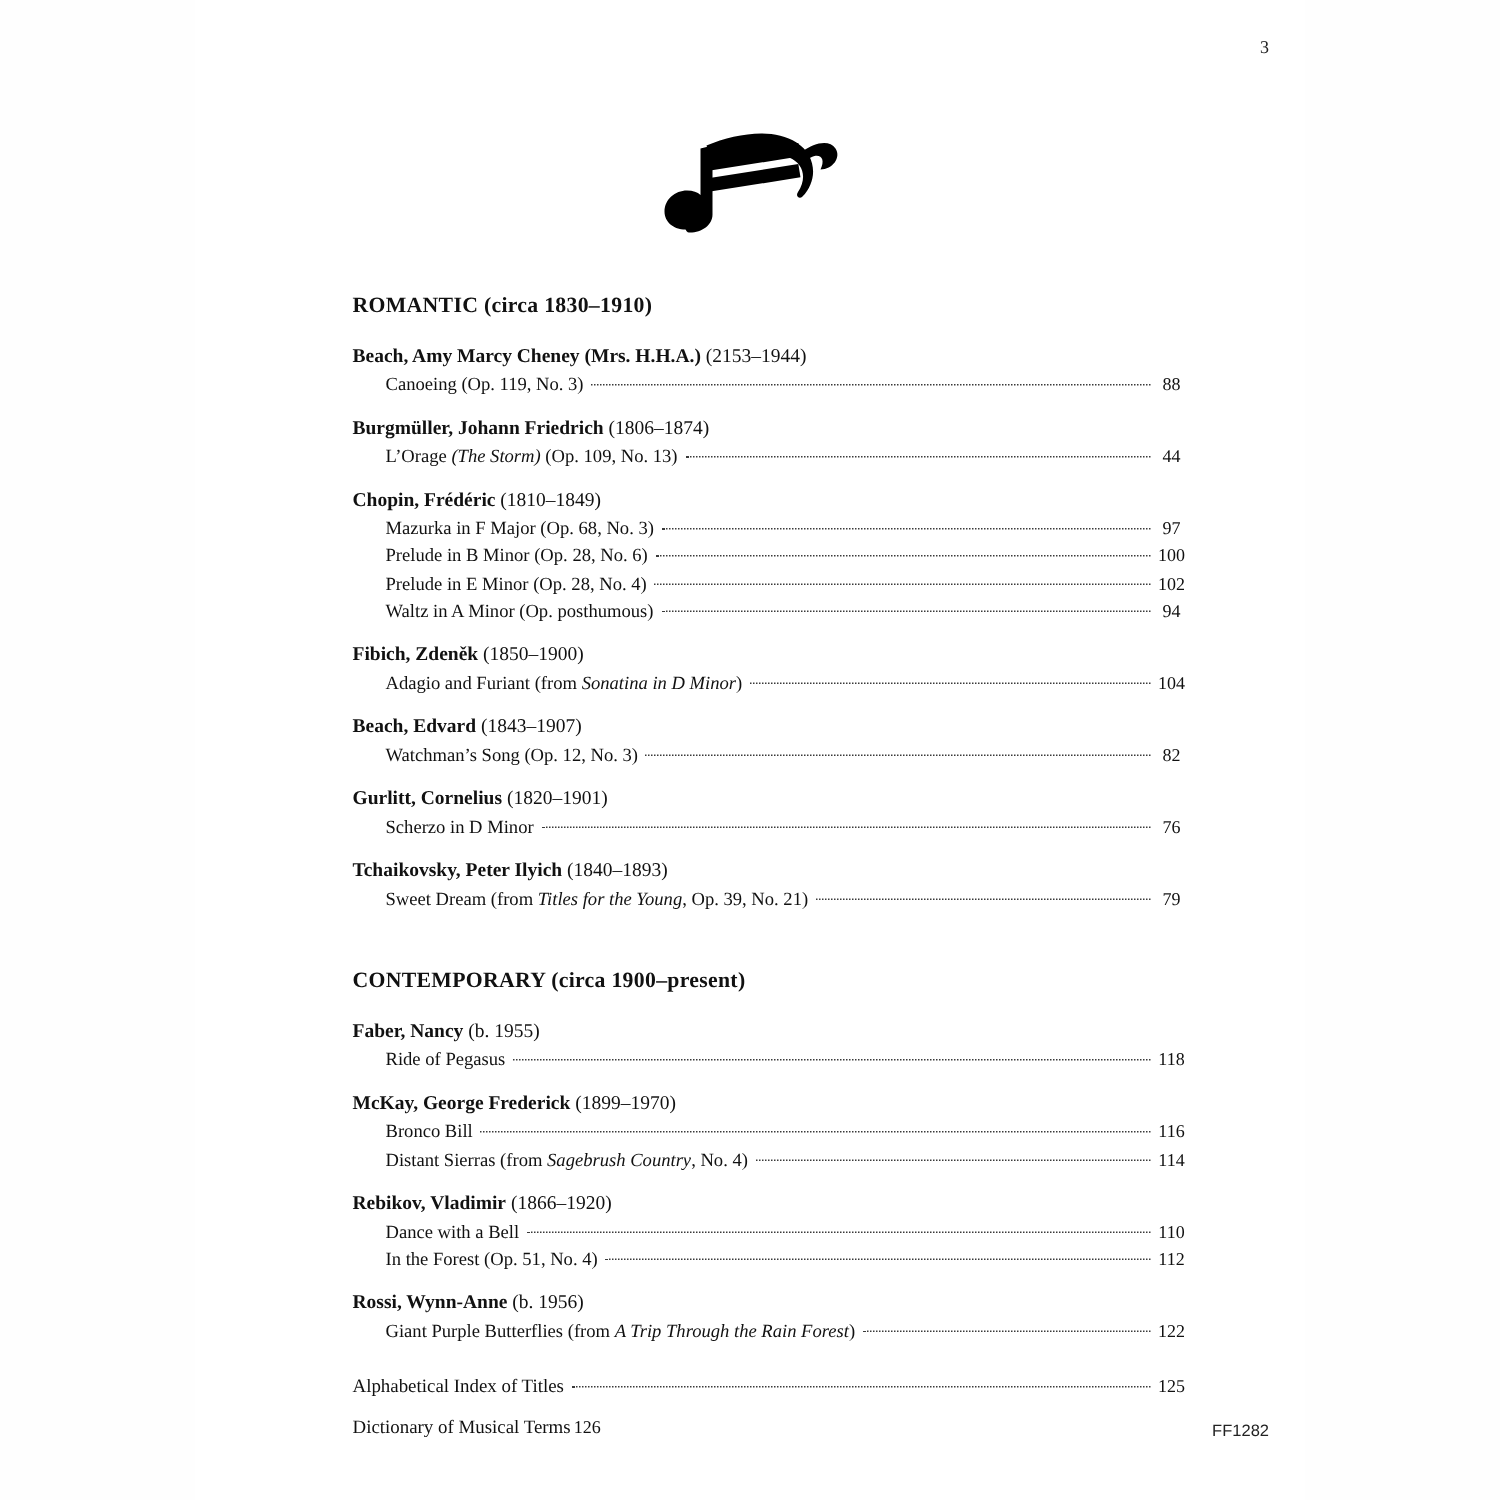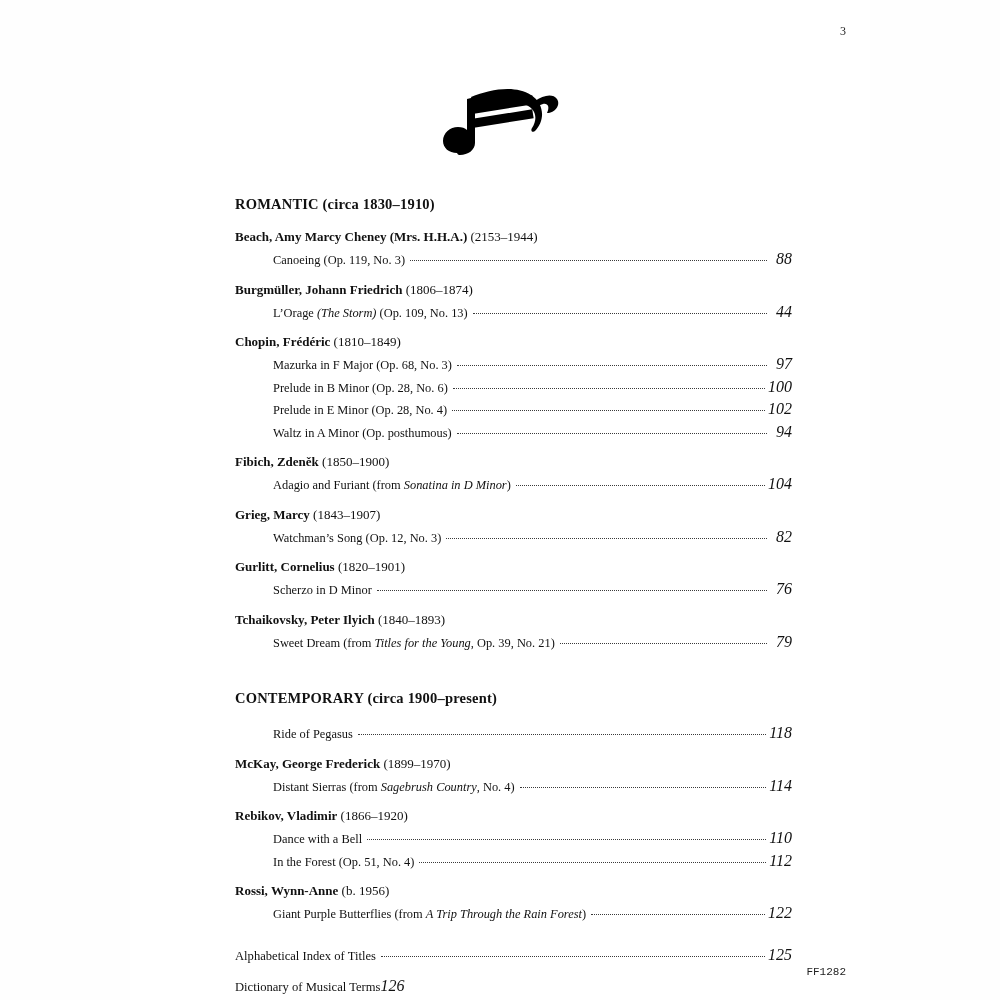--- a/index.html
+++ b/index.html
@@ -80,64 +80,63 @@
   .composer-name {
     font-weight: bold;
   }
   .composer-dates {
     font-weight: normal;
   }
   .work-row {
     display: flex;
     align-items: baseline;
     font-size: 12.4px;
-    margin-left: 38px;
+    margin-left: 22px;
     margin-top: 3px;
     line-height: 1.22;
   }
   .work-title {
     white-space: nowrap;
   }
   .work-title .ital {
     font-style: italic;
   }
   .dots {
     flex: 1 1 auto;
     margin: 0 3px 0 5px;
     border-bottom: 1px dotted #3a3a3a;
     position: relative;
     top: -3px;
     min-width: 12px;
   }
   .page-num {
     white-space: nowrap;
-    font-size: 16px;
-    text-align: right;
+    font-size: 12px;
+    text-align: center;
     min-width: 22px;
-    font-style: italic;
   }
   .section-gap {
     height: 26px;
   }
   .tail-list {
     margin-top: 22px;
   }
   .tail-row {
     display: flex;
     align-items: baseline;
     font-size: 12.6px;
     margin-top: 12px;
     line-height: 1.2;
   }
   .footer-code {
     position: absolute;
     right: 24px;
-    bottom: 22px;
+    bottom: 40px;
     font-size: 11px;
-    font-family: Liberation Mono, monospace;
+    font-family: Liberation Sans, sans-serif;
     color: #222;
   }
 </style>
 </head>
 <body>
 
 <div class="page-edge-left"></div>
 <div class="page-edge-right"></div>
 
 <div class="page">
@@ -219,21 +218,21 @@
         </div>
         <div class="work-row">
           <span class="work-title"><span>Adagio and Furiant (from </span><span class="ital">Sonatina in D Minor</span><span>)</span></span>
           <span class="dots"></span>
           <span class="page-num">104</span>
         </div>
       </div>
 
       <div class="composer-block">
         <div class="composer-line">
-          <span class="composer-name">Grieg, Marcy</span>
+          <span class="composer-name">Beach, Edvard</span>
           <span class="composer-dates">(1843–1907)</span>
         </div>
         <div class="work-row">
           <span class="work-title">Watchman’s Song (Op. 12, No. 3)</span>
           <span class="dots"></span>
           <span class="page-num">82</span>
         </div>
       </div>
 
       <div class="composer-block">
@@ -260,31 +259,40 @@
         </div>
       </div>
     </div>
 
     <div class="section-gap"></div>
 
     <div class="toc-section">
       <div class="section-title">CONTEMPORARY (circa 1900–present)</div>
 
       <div class="composer-block">
+        <div class="composer-line">
+          <span class="composer-name">Faber, Nancy</span>
+          <span class="composer-dates">(b. 1955)</span>
+        </div>
         <div class="work-row">
           <span class="work-title">Ride of Pegasus</span>
           <span class="dots"></span>
           <span class="page-num">118</span>
         </div>
       </div>
 
       <div class="composer-block">
         <div class="composer-line">
           <span class="composer-name">McKay, George Frederick</span>
           <span class="composer-dates">(1899–1970)</span>
+        </div>
+        <div class="work-row">
+          <span class="work-title">Bronco Bill</span>
+          <span class="dots"></span>
+          <span class="page-num">116</span>
         </div>
         <div class="work-row">
           <span class="work-title"><span>Distant Sierras (from </span><span class="ital">Sagebrush Country</span><span>, No. 4)</span></span>
           <span class="dots"></span>
           <span class="page-num">114</span>
         </div>
       </div>
 
       <div class="composer-block">
         <div class="composer-line">

